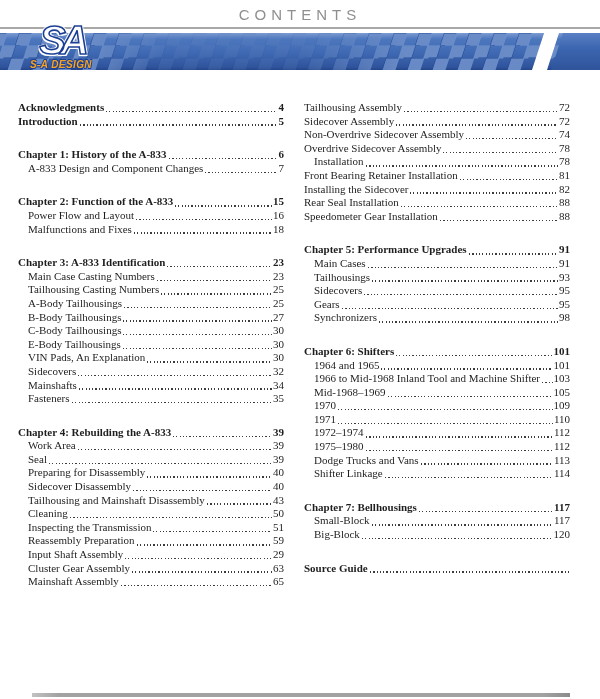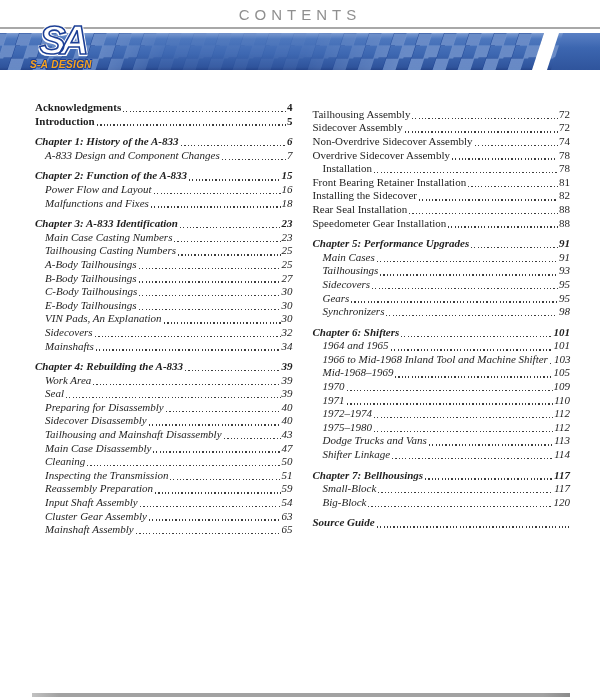--- a/index.html
+++ b/index.html
@@ -61,23 +61,23 @@
   }
   .logo-sub{
     display:block; margin-top:0px;
     font-family:"Liberation Sans","DejaVu Sans",sans-serif;
     font-weight:700; font-style:italic; font-size:10px; letter-spacing:.4px;
     color:var(--logo-orange,#f7941d);
     text-shadow:.6px .6px 0 var(--outline-navy,#1c3f96),-.6px -.6px 0 var(--outline-navy,#1c3f96),.6px -.6px 0 var(--outline-navy,#1c3f96),-.6px .6px 0 var(--outline-navy,#1c3f96);
     white-space:nowrap;
   }
   
-  .toc{ display:flex; gap:20px; margin-top:31px; padding:0 30px 0 35px;align-items:center; }
+  .toc{ display:flex; gap:20px; margin-top:31px; padding:0 30px 0 18px; }
   .toc-col{ flex:1 1 0; min-width:0; }
-  .toc-group + .toc-group{ margin-top:7px;font-style:italic; }
+  .toc-group + .toc-group{ margin-top:20px; }
   .toc-entry{ display:flex; font-size:11px; line-height:13.6px; }
   .toc-entry.bold{ font-weight:bold; }
   .toc-entry.indent{ padding-left:10px; }
   .toc-entry .lbl{ white-space:nowrap; flex:0 1 auto; }
   .toc-entry .dots{
     flex:1 1 auto; min-width:3px; height:1.4px; align-self:flex-end;
     margin:0 1px 2.4px 2px;
     background-image:repeating-linear-gradient(to right,#3b3b3b 0 1.2px,transparent 1.2px 3.3px);
   }
   .toc-entry .pg{ white-space:nowrap; }
@@ -193,20 +193,25 @@
           <div class="toc-entry indent">
             <span class="lbl">Sidecovers</span>
             <span class="dots"></span>
             <span class="pg">32</span>
           </div>
           <div class="toc-entry indent">
             <span class="lbl">Mainshafts</span>
             <span class="dots"></span>
             <span class="pg">34</span>
           </div>
+          <div class="toc-entry indent">
+            <span class="lbl">Fasteners</span>
+            <span class="dots"></span>
+            <span class="pg">35</span>
+          </div>
         </div>
         <div class="toc-group">
           <div class="toc-entry bold">
             <span class="lbl">Chapter 4: Rebuilding the A-833</span>
             <span class="dots"></span>
             <span class="pg">39</span>
           </div>
           <div class="toc-entry indent">
             <span class="lbl">Work Area</span>
             <span class="dots"></span>
@@ -226,43 +231,38 @@
             <span class="lbl">Sidecover Disassembly</span>
             <span class="dots"></span>
             <span class="pg">40</span>
           </div>
           <div class="toc-entry indent">
             <span class="lbl">Tailhousing and Mainshaft Disassembly</span>
             <span class="dots"></span>
             <span class="pg">43</span>
           </div>
           <div class="toc-entry indent">
-            <span class="lbl">Main Case Disassembly</span>
-            <span class="dots"></span>
-            <span class="pg">47</span>
-          </div>
-          <div class="toc-entry indent">
             <span class="lbl">Cleaning</span>
             <span class="dots"></span>
             <span class="pg">50</span>
           </div>
           <div class="toc-entry indent">
             <span class="lbl">Inspecting the Transmission</span>
             <span class="dots"></span>
             <span class="pg">51</span>
           </div>
           <div class="toc-entry indent">
             <span class="lbl">Reassembly Preparation</span>
             <span class="dots"></span>
             <span class="pg">59</span>
           </div>
           <div class="toc-entry indent">
             <span class="lbl">Input Shaft Assembly</span>
             <span class="dots"></span>
-            <span class="pg">54</span>
+            <span class="pg">29</span>
           </div>
           <div class="toc-entry indent">
             <span class="lbl">Cluster Gear Assembly</span>
             <span class="dots"></span>
             <span class="pg">63</span>
           </div>
           <div class="toc-entry indent">
             <span class="lbl">Mainshaft Assembly</span>
             <span class="dots"></span>
             <span class="pg">65</span>

